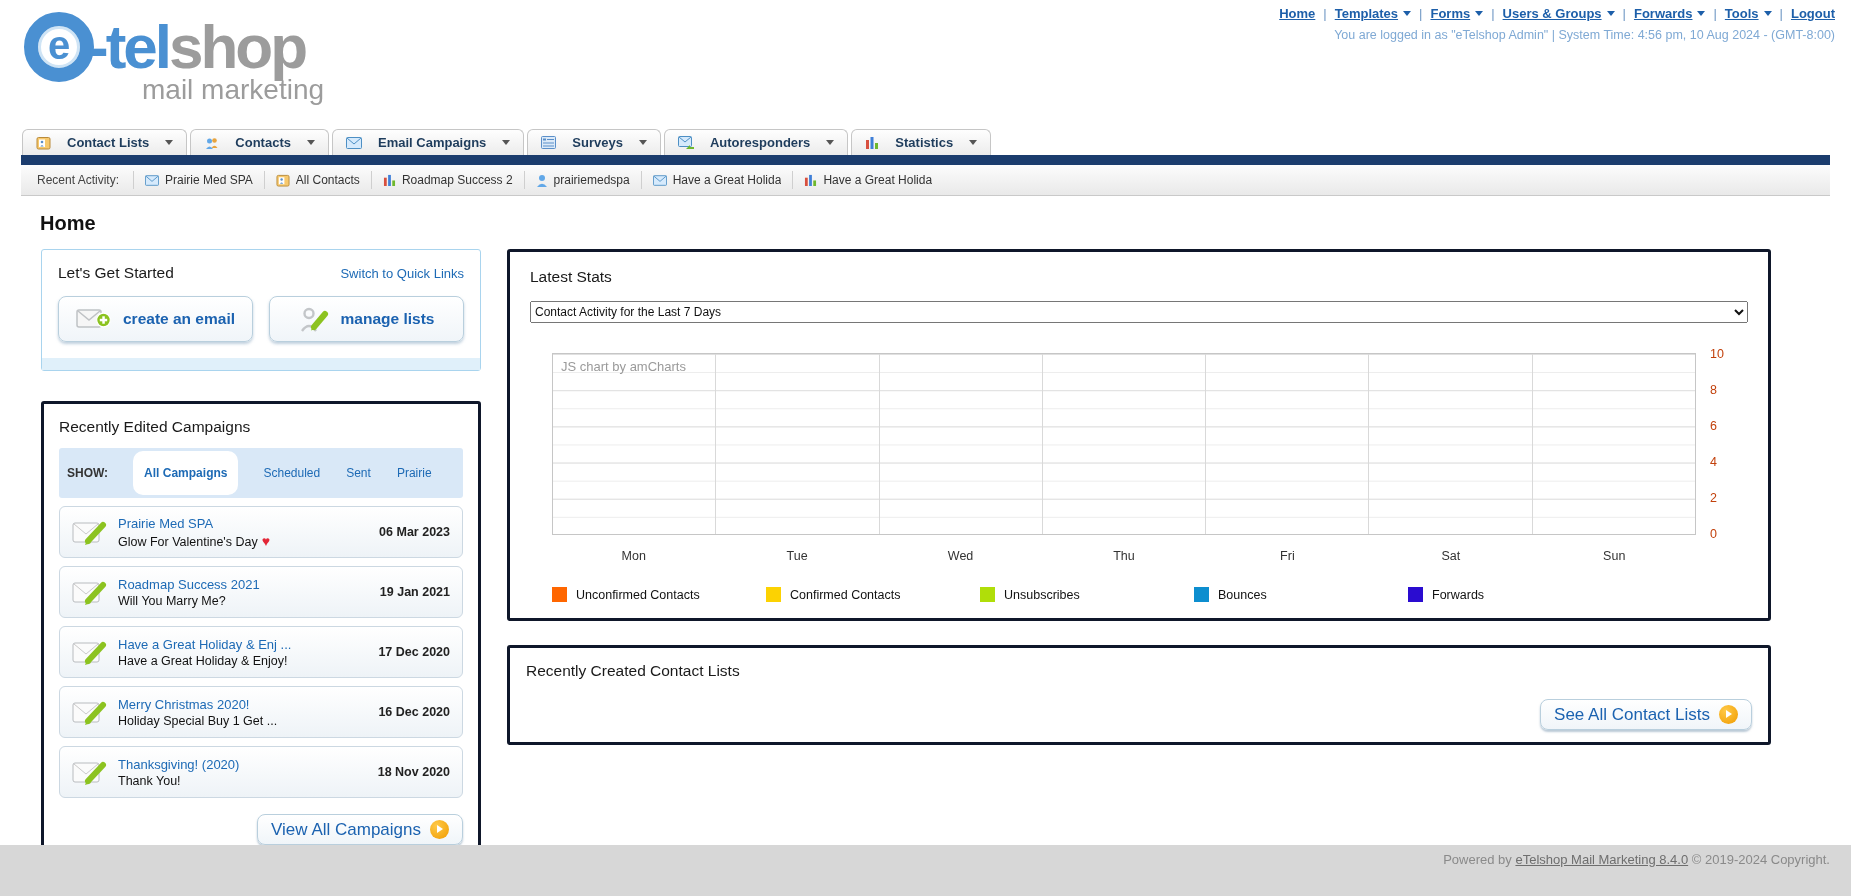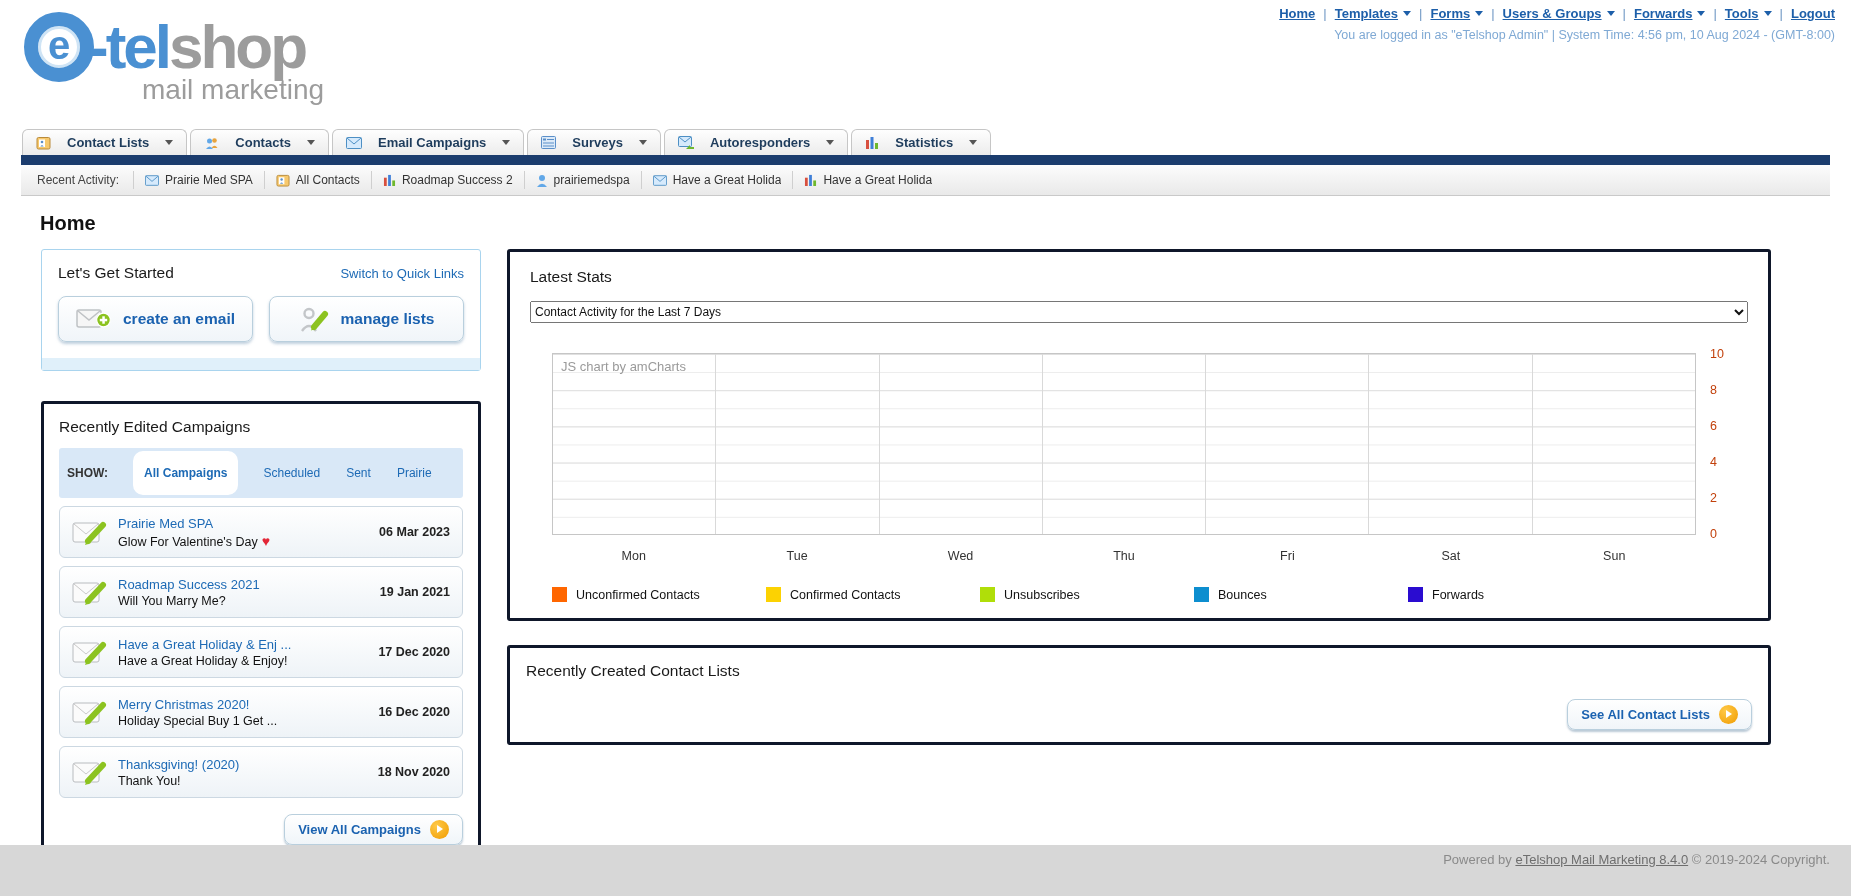--- a/index.html
+++ b/index.html
@@ -70,21 +70,21 @@
                padding:7px 12px; margin-top:8px; height:52px; cursor:pointer; }
   .camp-card:first-of-type { margin-top:16px; }
   .c-text { flex:1; min-width:0; }
   .c-title { color:#1d6ab5; font-size:13px; text-decoration:none; display:block; cursor:pointer; }
   .c-sub { color:#111; font-size:12.5px; margin-top:2px; }
   .c-date { font-size:12.5px; font-weight:bold; color:#222; white-space:nowrap;text-align:center; }
   .heart { color:#e32636; font-size:14px; margin-left:4px; }
   .view-all-row { display:flex; justify-content:flex-end; margin-top:16px; }
   .small-btn { display:inline-flex; align-items:center; gap:9px; height:31px; padding:0 13px; background:linear-gradient(#ffffff,#f0f5f9);
                border:1px solid #b9cfdd; border-radius:8px; box-shadow:0 2px 2px rgba(120,150,175,.5); cursor:pointer;
-               color:#1b62b0; font-weight:bold; font-size:13px; }
+               color:#1b62b0; font-weight:normal; font-size:17px; }
   .orange-arrow { width:19px; height:19px; border-radius:50%; background:radial-gradient(circle at 35% 30%, #ffc947, #f09b00); position:relative; flex:none; }
   .orange-arrow::after { content:""; position:absolute; left:7px; top:5px; width:0; height:0; border-left:6px solid #fff; border-top:4.5px solid transparent; border-bottom:4.5px solid transparent; }
 
   
   .stats-panel { padding:16px 20px 18px 20px; height:372px; }
   .stats-select { width:100%; margin-top:15px; height:22px; font-size:12px; font-family:"Liberation Sans",sans-serif; color:#111; }
   .chart-wrap { margin:30px 6px 0 22px; }
   .chart-main { display:flex; }
   .plot { flex:1; height:182px; border:1px solid #c6c6c6; position:relative; display:flex;
           background-image: linear-gradient(to bottom, #e0e0e0 1px, transparent 1px), linear-gradient(to bottom, #ececec 1px, transparent 1px);

